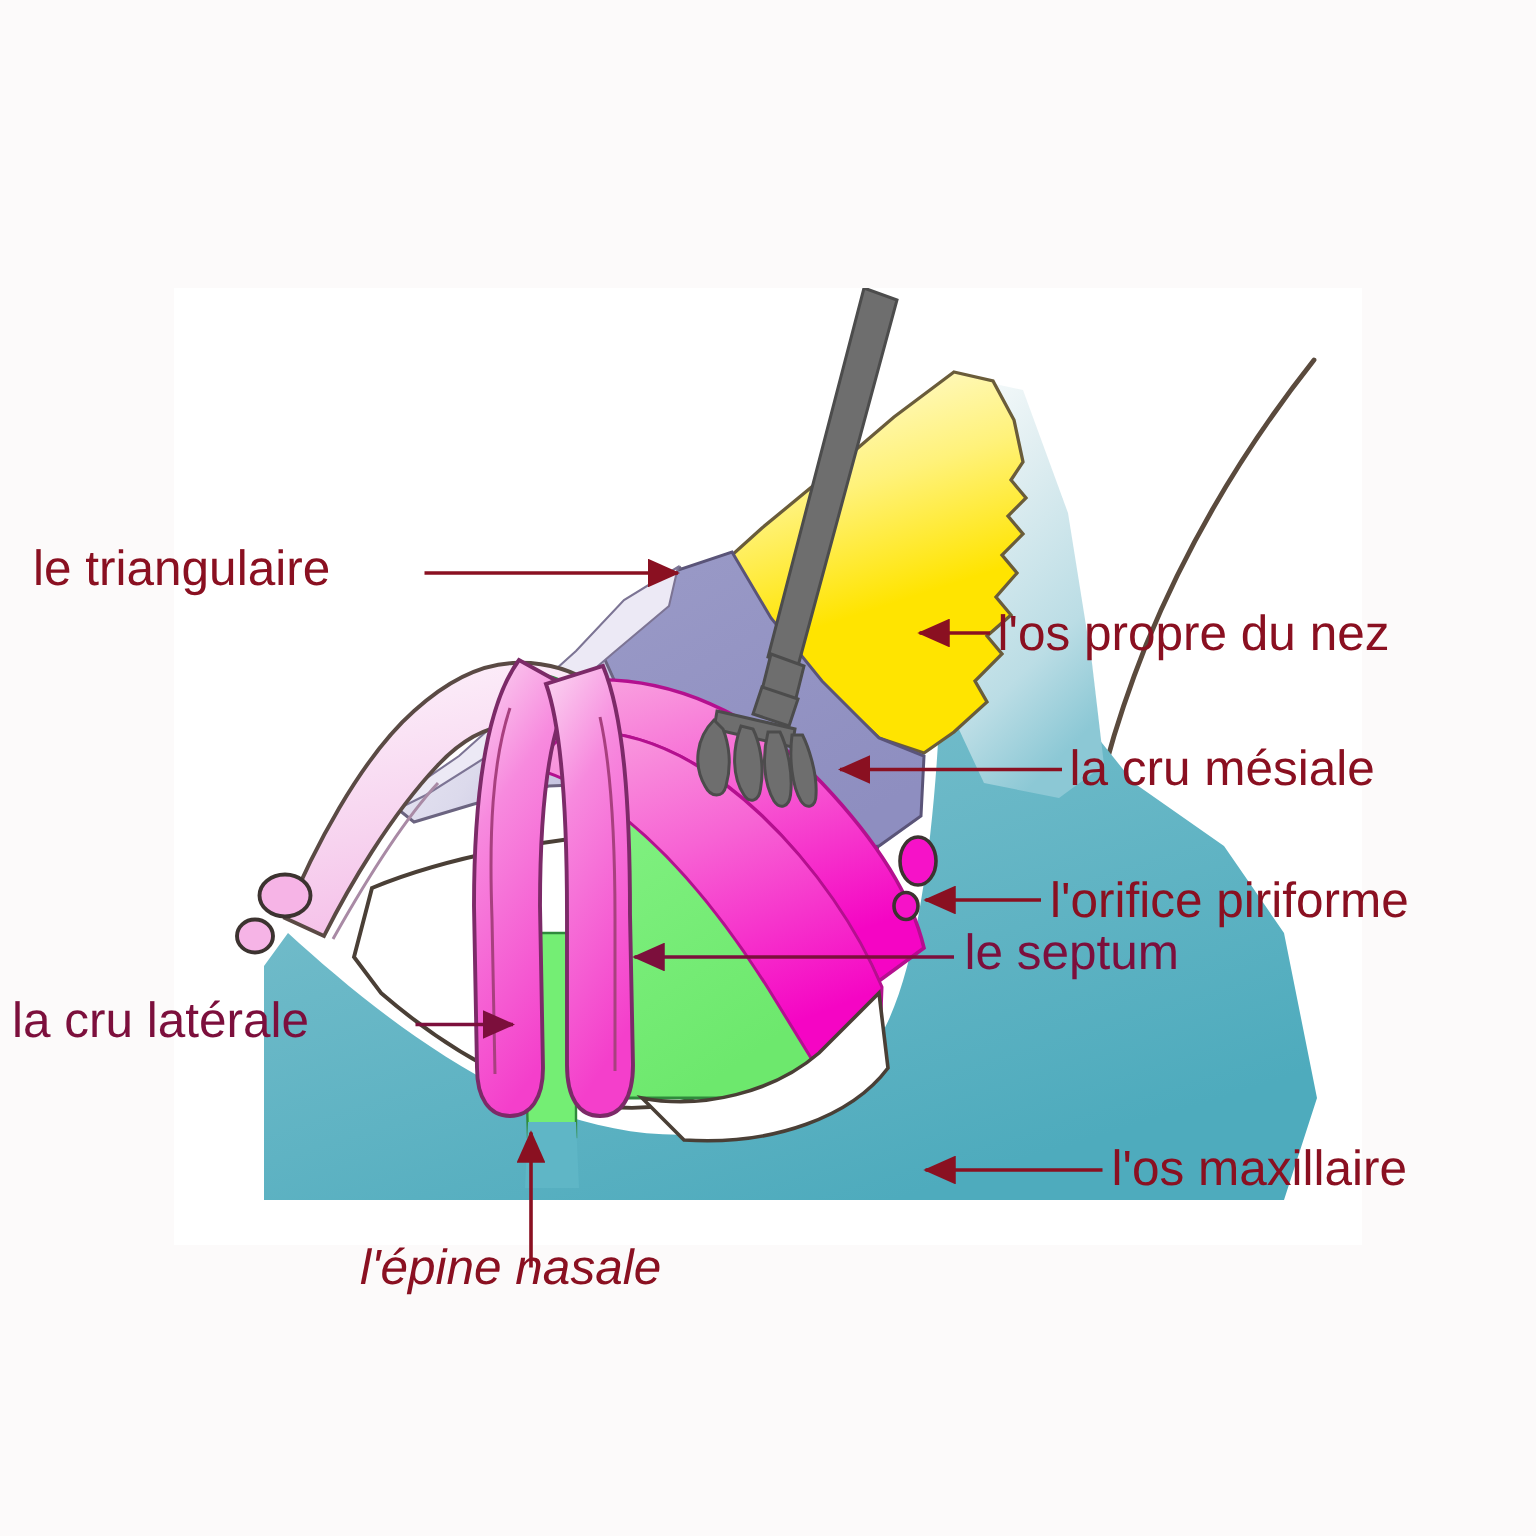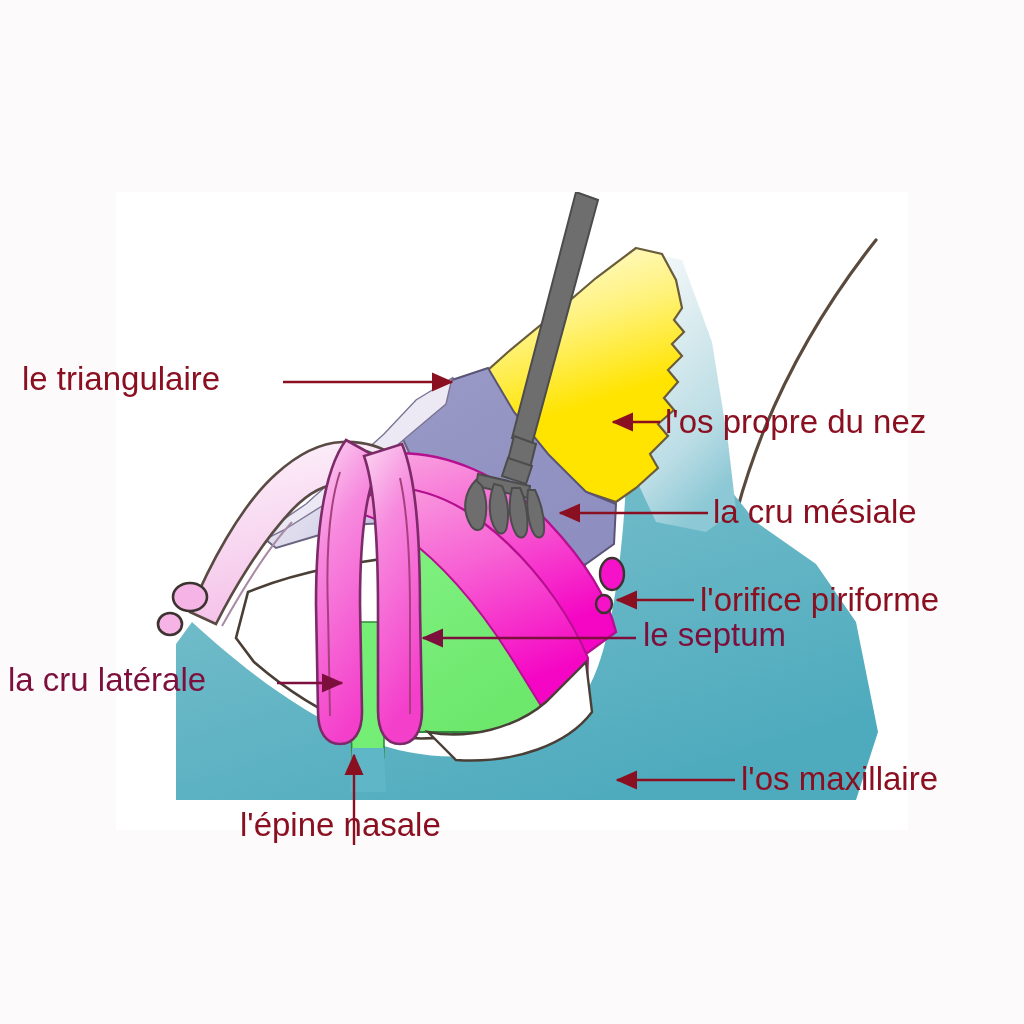--- a/index.html
+++ b/index.html
@@ -212,15 +212,15 @@
   <div class="label" style="left:713px; top:495px;">la cru mésiale</div>
 
   <div class="label" style="left:700px; top:583px;">l'orifice piriforme</div>
 
   <div class="label mauve" style="left:643px; top:618px;">le septum</div>
 
   <div class="label mauve" style="left:8px; top:663px;">la cru latérale</div>
 
   <div class="label" style="left:741px; top:762px;">l'os maxillaire</div>
 
-  <div class="label" style="left:240px; top:808px;">l'épine nasale</div>
+  <div class="label" style="left:240px; top:828px;font-style:italic;">l'épine nasale</div>
 
 </div>
 
 </body></html>

